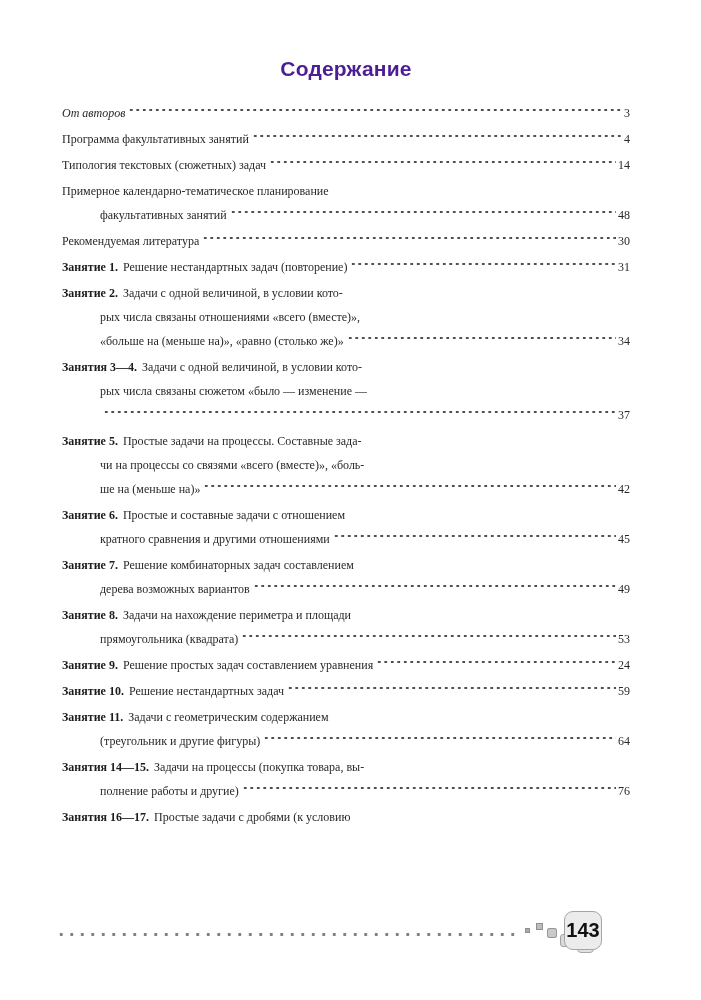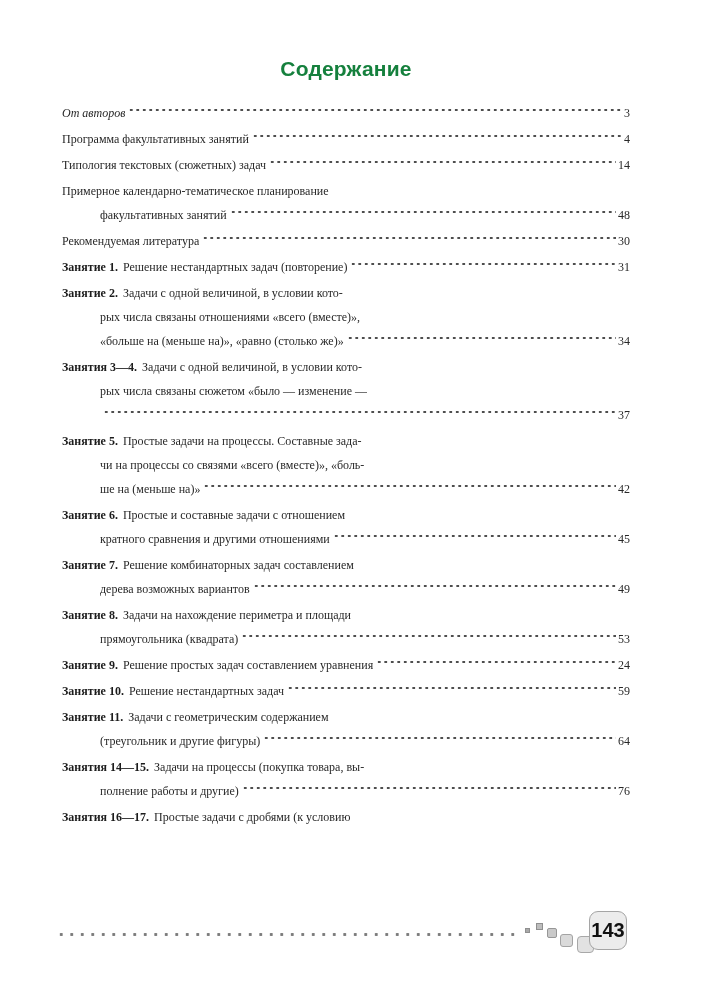--- a/index.html
+++ b/index.html
@@ -11,21 +11,21 @@
     font-family:"Liberation Serif", serif;
     color:#282828;
   }
   .title{
     position:absolute;
     top:57px;left:62px;width:568px;
     text-align:center;
     font-family:"Liberation Sans", sans-serif;
     font-weight:bold;
     font-size:21px;
-    color:#15803d;
+    color:#4c1d95;
     letter-spacing:.2px;
   }
   .toc{
     position:absolute;
     top:101px;left:62px;width:568px;
   }
   .entry{margin-bottom:2px;}
   .line{
     display:flex;
     align-items:baseline;
@@ -63,21 +63,21 @@
     background-repeat:repeat-x;
   }
   .sq{position:absolute;box-sizing:border-box;border:1px solid #8f8f8f;background:#c6c6c6;}
   .sq1{left:525px;top:928px;width:5px;height:5px;background:#a9a9a9;}
   .sq2{left:536px;top:923px;width:7px;height:7px;background:#bdbdbd;}
   .sq3{left:547px;top:928px;width:10px;height:10px;border-radius:2px;background:#c9c9c9;border-color:#979797;}
   .sq4{left:560px;top:934px;width:13px;height:13px;border-radius:3px;background:#dadada;border-color:#a3a3a3;}
   .sq5{left:577px;top:936px;width:17px;height:17px;border-radius:4px;background:#e2e2e2;border-color:#a8a8a8;}
   .badge{
     position:absolute;
-    left:589px;top:911px;
+    left:564px;top:911px;
     width:38px;height:39px;
     box-sizing:border-box;
     background:#ececec;
     border:1.5px solid #a5a5a5;
     border-radius:9px;
     display:flex;align-items:center;justify-content:center;
     font-family:"Liberation Sans", sans-serif;
     font-weight:bold;
     font-size:20px;
     color:#111111;

